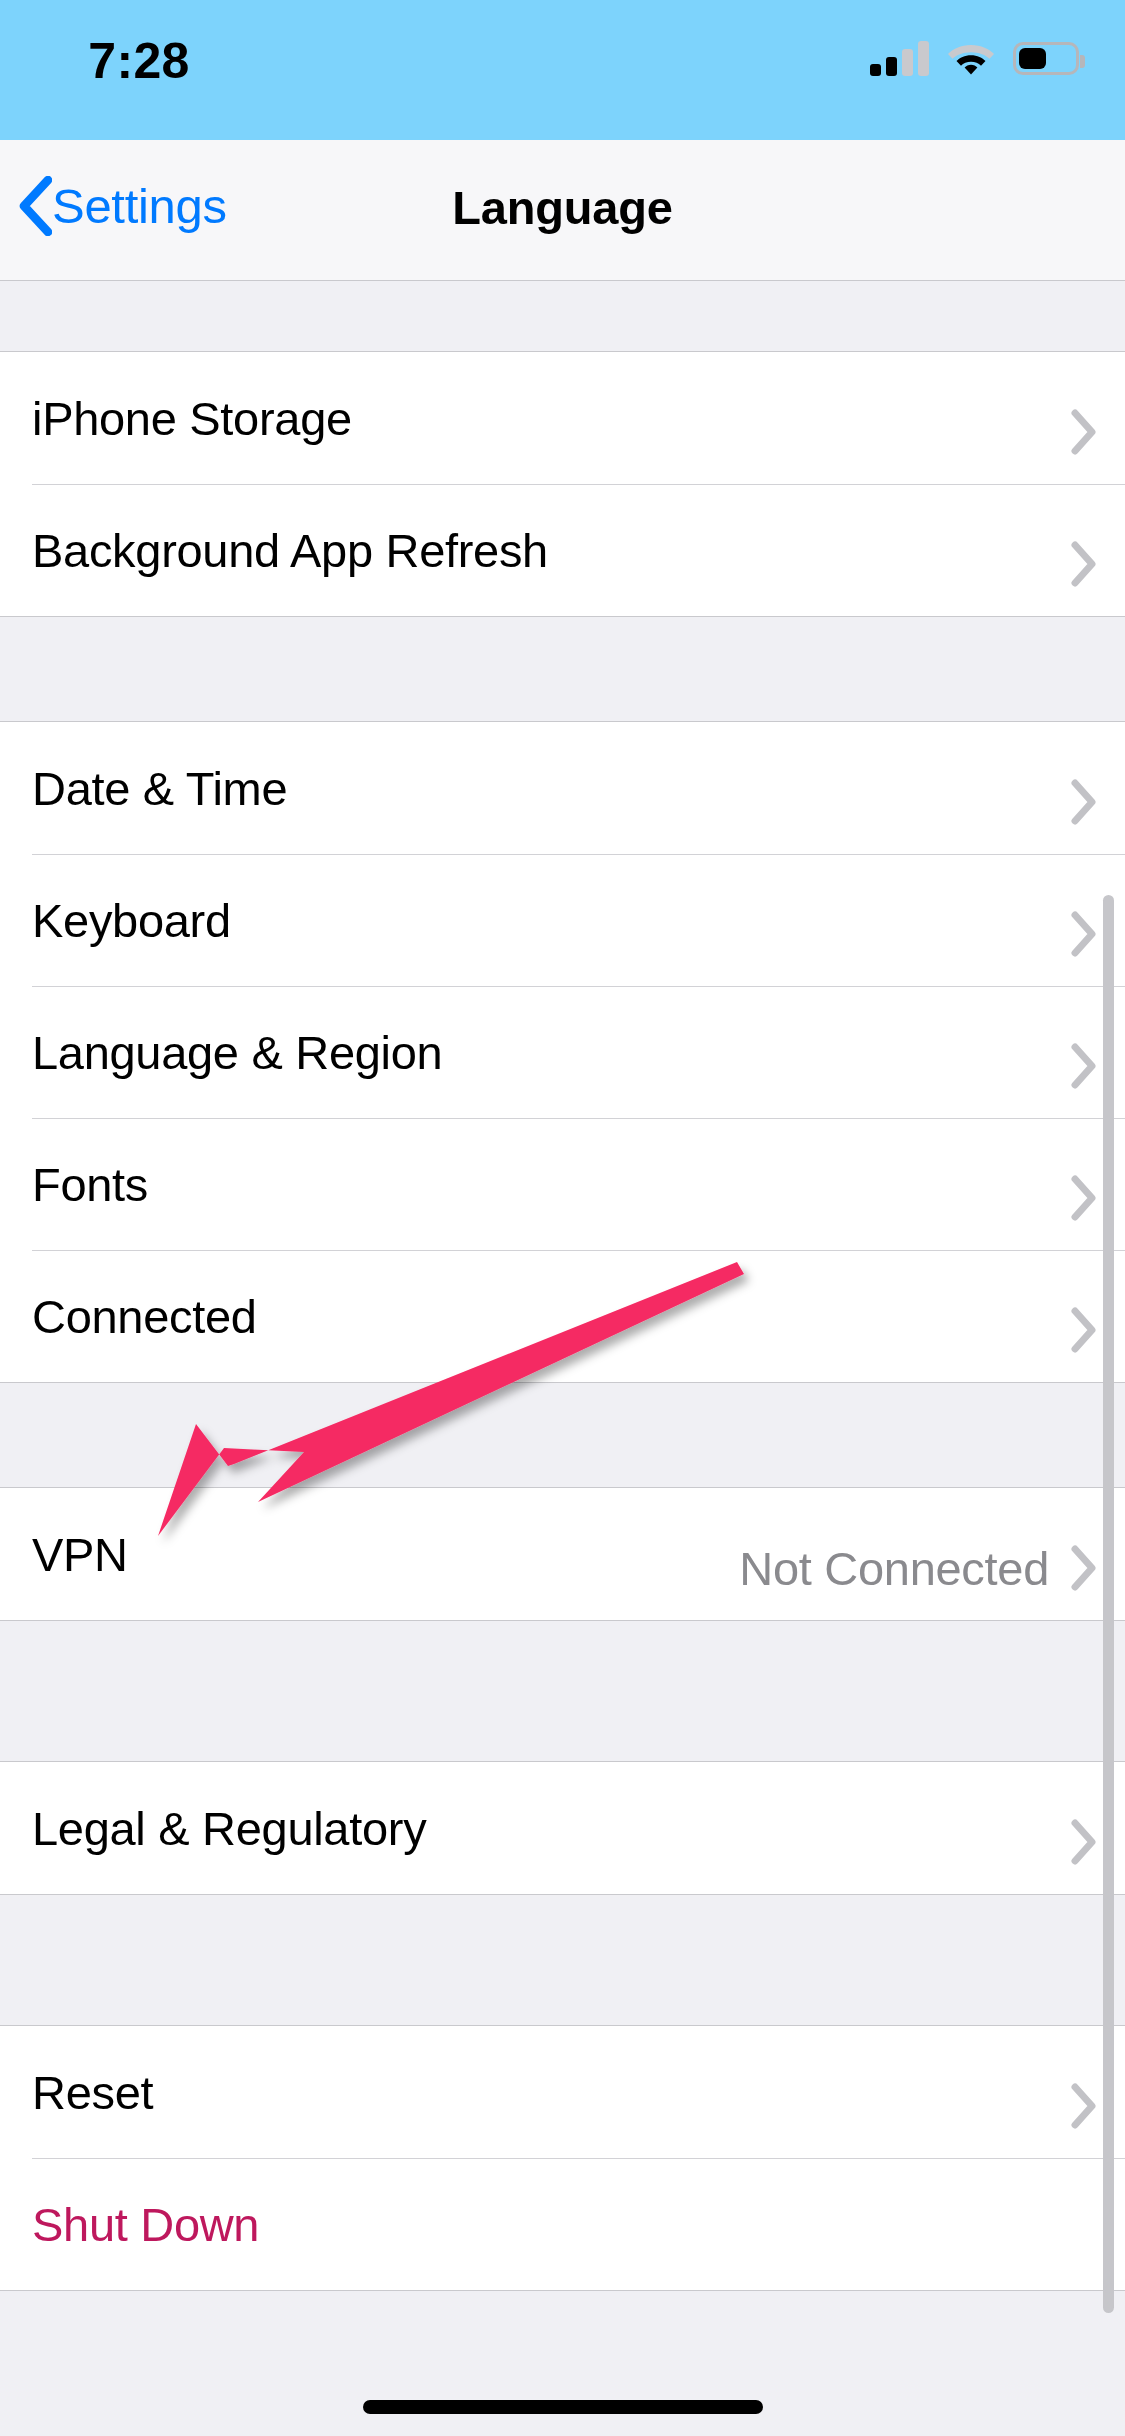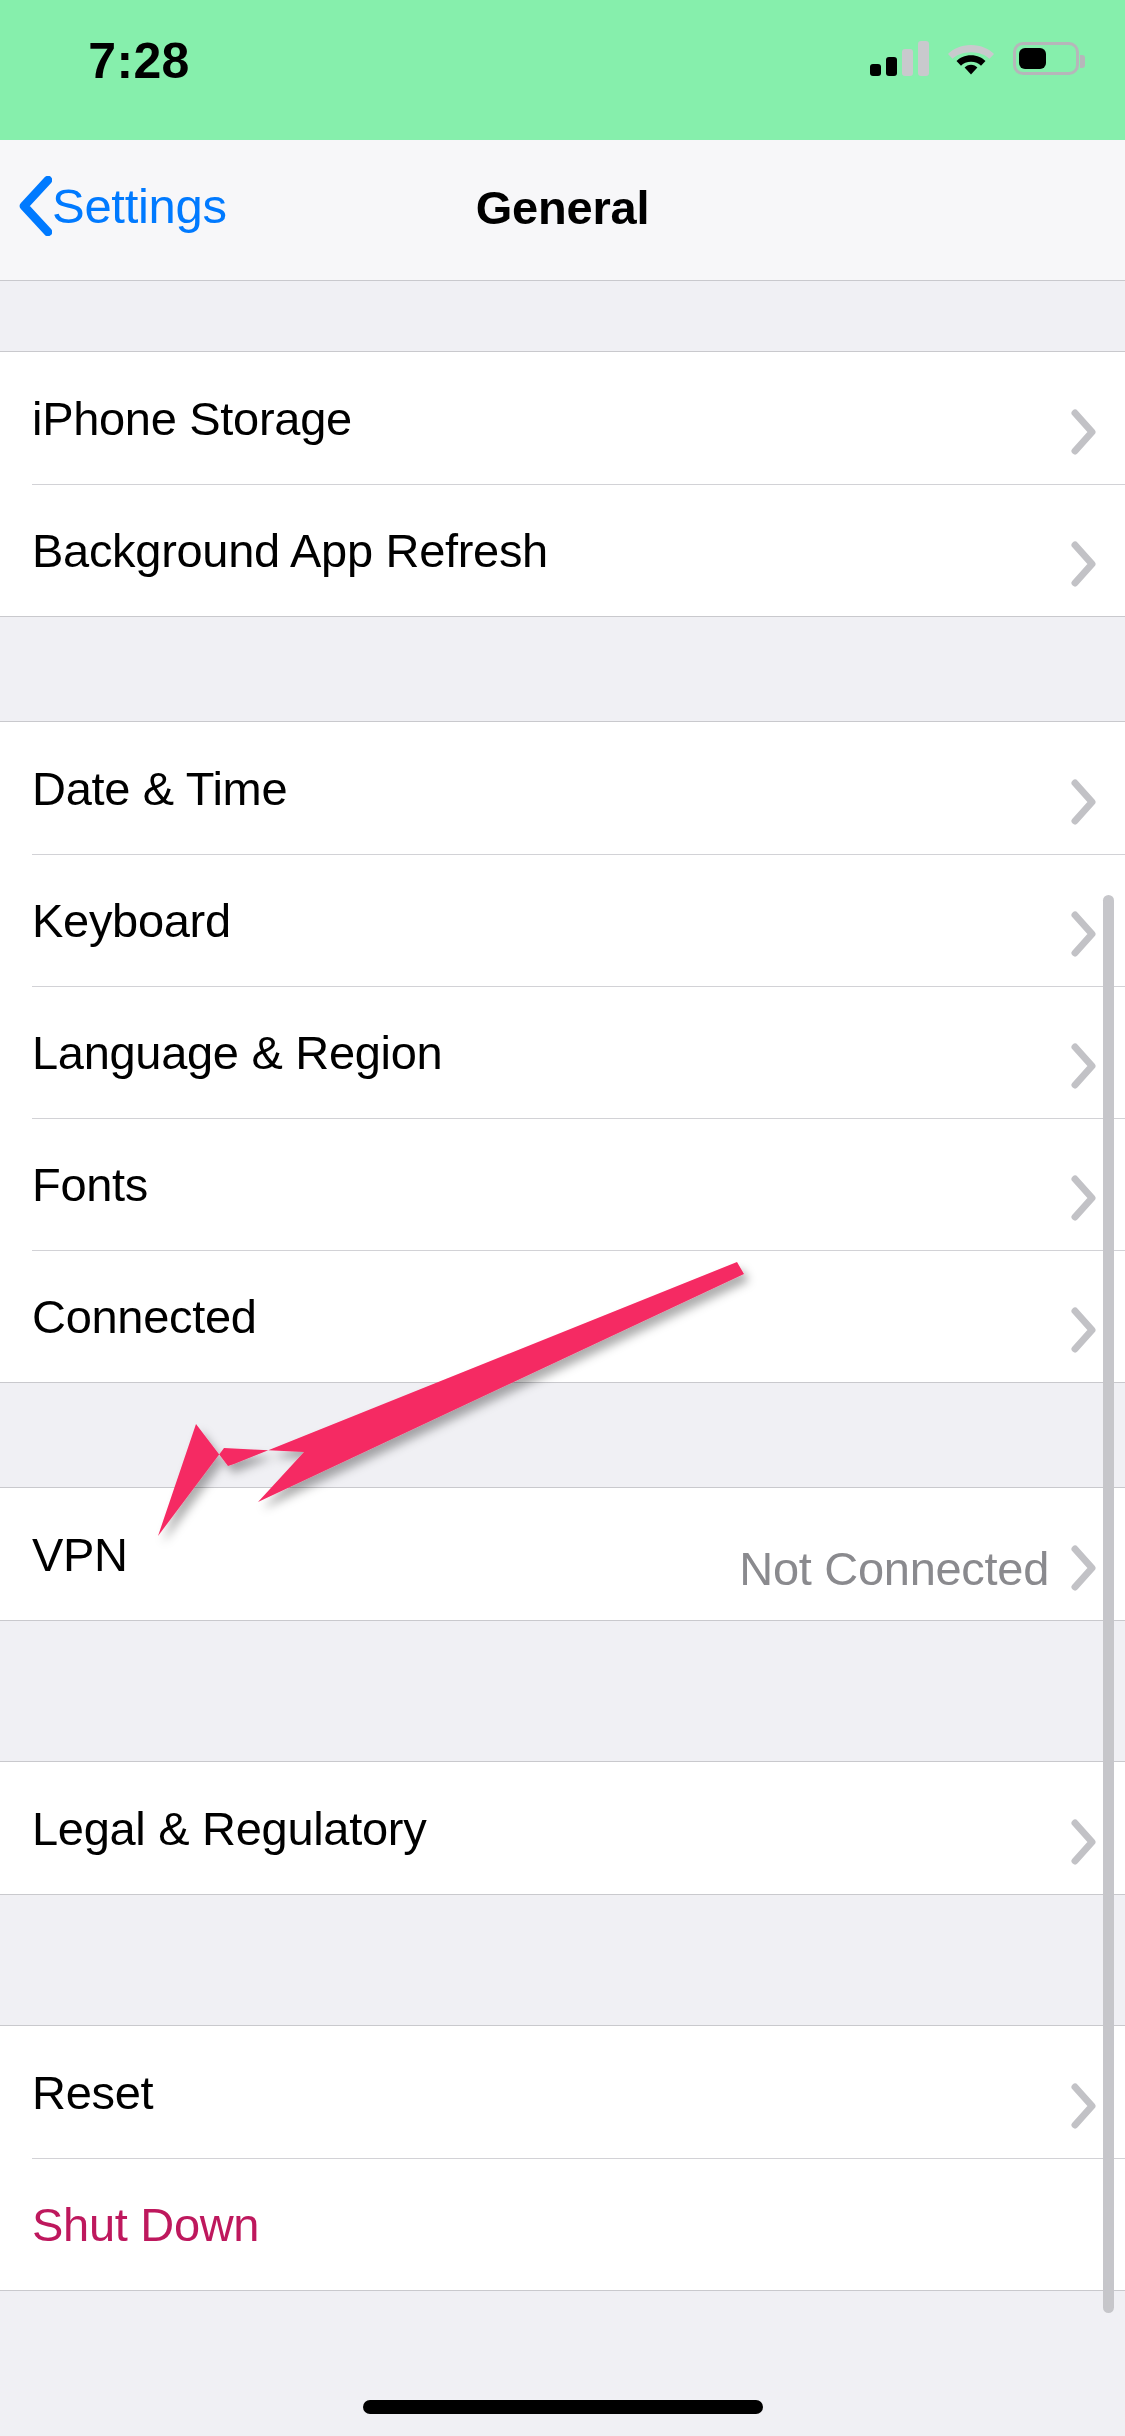--- a/index.html
+++ b/index.html
@@ -11,21 +11,21 @@
   }
   #screen {
     position:relative;
     width:1125px; height:2436px;
     background:#f2f2f7;
   }
 
   
   #status-bar {
     position:absolute; top:0; left:0; width:1125px; height:140px;
-    background:#86efac;
+    background:#7dd3fc;
   }
   #status-time {
     position:absolute; left:49px; top:32px;
     width:180px; text-align:center;
     font-size:50px; font-weight:600; color:#000;
     letter-spacing:0.3px;
   }
   #status-icons {
     position:absolute; right:46px; top:40px;
     display:flex; align-items:center; gap:19px;
@@ -157,21 +157,21 @@
 
   <div id="nav-bar">
     <div id="back-button">
       <span class="chev">
         <svg width="34" height="60" viewBox="0 0 34 60">
           <path d="M30 4 L6 30 L30 56" fill="none" stroke="#007aff" stroke-width="8.5" stroke-linecap="round" stroke-linejoin="round"></path>
         </svg>
       </span>
       <span id="back-label">Settings</span>
     </div>
-    <div id="nav-title">General</div>
+    <div id="nav-title">Language</div>
   </div>
 
   <div id="list">
 
     <div class="gap" style="height:70px"></div>
 
     <div class="group">
       <div class="row">
         <span class="row-label">iPhone Storage</span>
         <span class="row-right">

